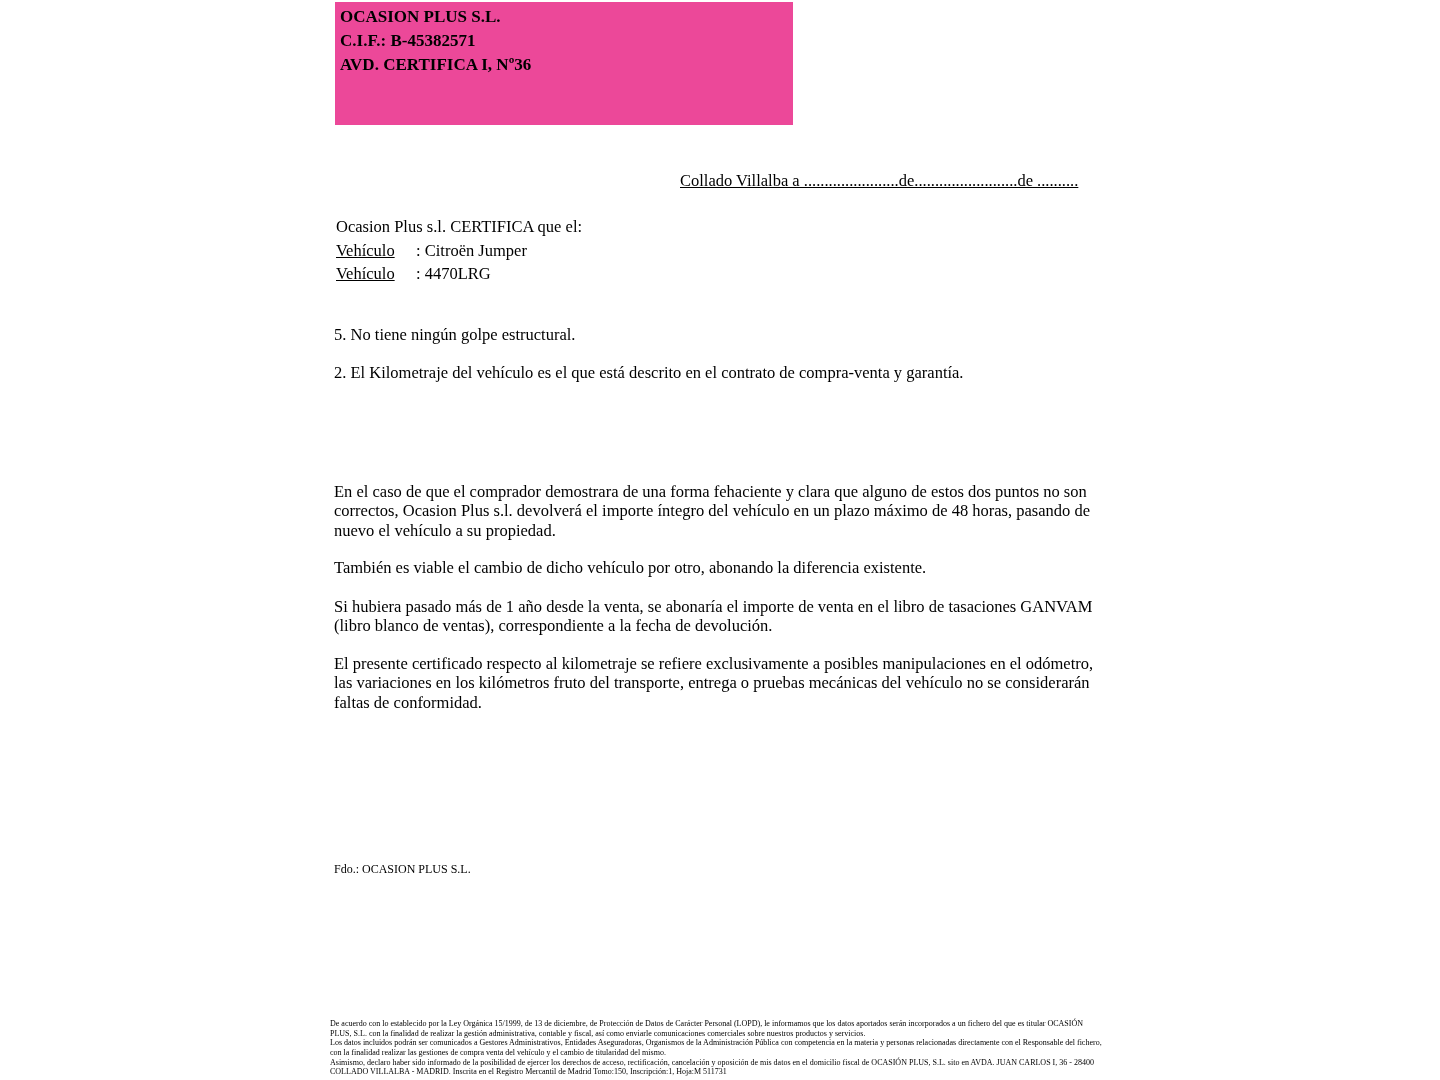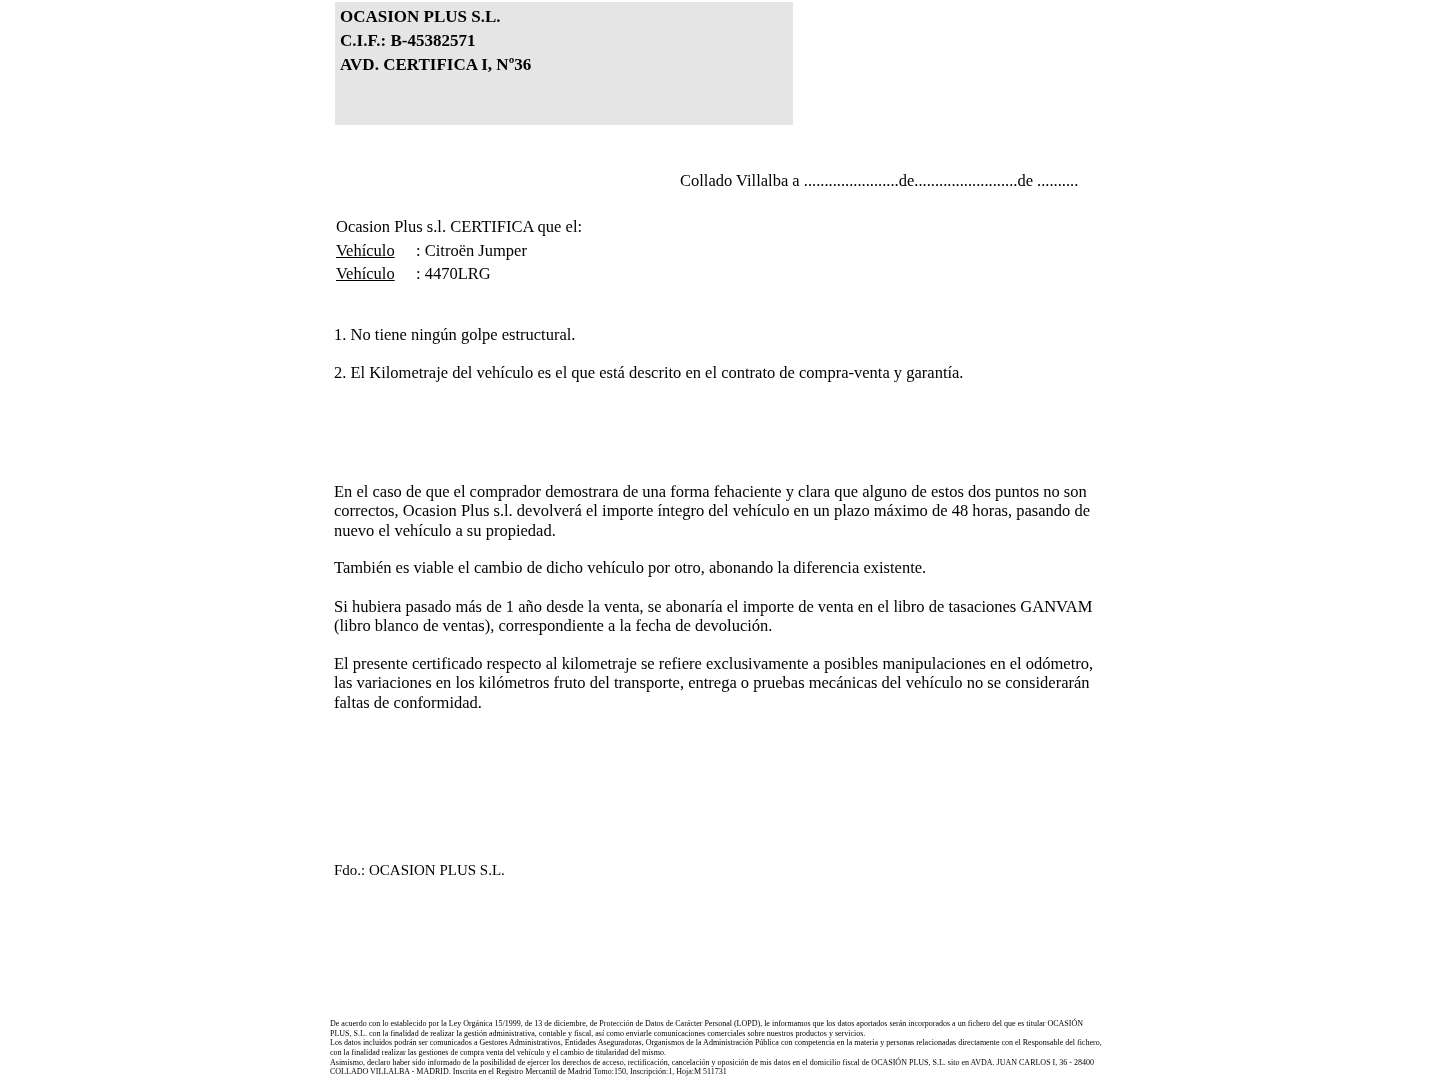--- a/index.html
+++ b/index.html
@@ -10,35 +10,36 @@
     color: #000000;
     overflow: hidden;
     position: relative;
   }
   .abs { position: absolute; }
 
   
   .header-box {
     left: 335px; top: 2px;
     width: 458px; height: 123px;
-    background: #e5e5e5;
+    background: #ec4899;
     padding: 3px 0 0 5px;
   }
   .header-box .hline {
     font-weight: bold;
     font-size: 17px;
     line-height: 24.2px;
     white-space: nowrap;
   }
 
   
   .date-line {
     left: 680px; top: 171px;
     font-size: 16.5px;
     white-space: nowrap;
+    text-decoration: underline;
   }
 
   
   .cert-block {
     left: 336px; top: 215px;
     font-size: 16.5px;
     line-height: 23.5px;
   }
   .field-row .label-wrap {
     display: inline-block;
@@ -60,21 +61,21 @@
     margin-top: 42px;
   }
   .para-1 { top: 440px; }
   .para-2 { top: 516px; }
   .para-3 { top: 555px; }
   .para-4 { top: 612px; }
 
   
   .signature {
     left: 334px; top: 862px;
-    font-size: 15px;
+    font-size: 12px;
     white-space: nowrap;
   }
 
   
   .legal {
     left: 330px; top: 1019px;
     width: 774px;
   }
   .legal .legal-para {
     font-size: 8px;
@@ -95,21 +96,21 @@
 <div class="abs cert-block">
   <div>Ocasion Plus s.l. CERTIFICA que el:</div>
   <div class="field-row">
     <span class="label-wrap"><span class="u">Vehículo</span></span><span>: Citroën Jumper</span>
   </div>
   <div class="field-row">
     <span class="label-wrap"><span class="u">Vehículo</span></span><span>: 4470LRG</span>
   </div>
 </div>
 
-<div class="abs point point-1">1. No tiene ningún golpe estructural.</div>
+<div class="abs point point-1">5. No tiene ningún golpe estructural.</div>
 <div class="abs point point-2">2. El Kilometraje del vehículo es el que está descrito en el contrato de compra-venta y garantía.</div>
 
 <div class="abs para para-1">En el caso de que el comprador demostrara de una forma fehaciente y clara que alguno de estos dos puntos no son correctos, Ocasion Plus s.l. devolverá el importe íntegro del vehículo en un plazo máximo de 48 horas, pasando de nuevo el vehículo a su propiedad.</div>
 <div class="abs para para-2">También es viable el cambio de dicho vehículo por otro, abonando la diferencia existente.</div>
 <div class="abs para para-3">Si hubiera pasado más de 1 año desde la venta, se abonaría el importe de venta en el libro de tasaciones GANVAM (libro blanco de ventas), correspondiente a la fecha de devolución.</div>
 <div class="abs para para-4">El presente certificado respecto al kilometraje se refiere exclusivamente a posibles manipulaciones en el odómetro, las variaciones en los kilómetros fruto del transporte, entrega o pruebas mecánicas del vehículo no se considerarán faltas de conformidad.</div>
 
 <div class="abs signature">Fdo.: OCASION PLUS S.L.</div>
 
 <div class="abs legal">

